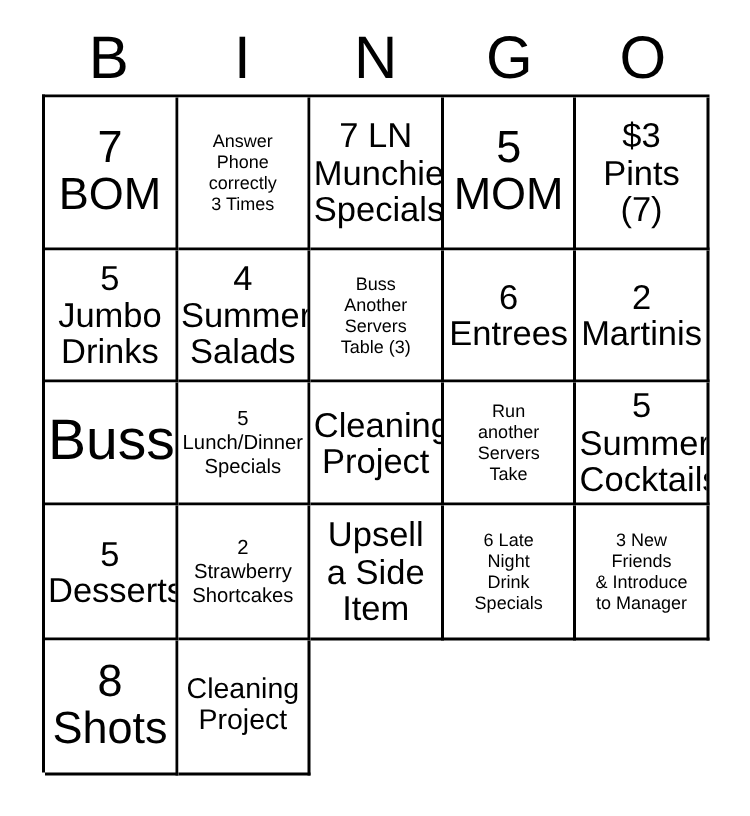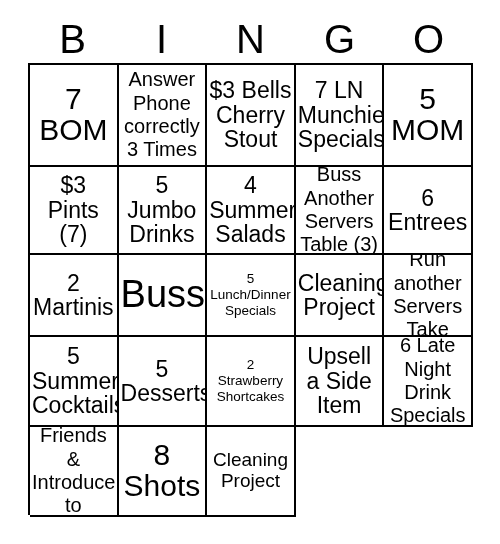--- a/index.html
+++ b/index.html
@@ -75,21 +75,21 @@
     display: block;
     width: 100%;
     white-space: pre-line;
   }
 
   
   .fs-xl  { font-size: 38px; line-height: 1.04; }  
   .fs-lg  { font-size: 30px; line-height: 1.02; }  
   .fs-md  { font-size: 23px; line-height: 1.06; }  
   .fs-sm  { font-size: 19px; line-height: 1.08; }  
-  .fs-xs  { font-size: 20px; line-height: 1.17; }  
+  .fs-xs  { font-size: 12px; line-height: 1.17; }  
   .fs-xxs { font-size: 13.5px; line-height: 1.2; } 
 </style>
 </head>
 <body>
 
 <div class="card">
 
   <div class="header-row">
     <div class="header-cell">B</div>
     <div class="header-cell">I</div>
@@ -104,25 +104,20 @@
         <span class="cell-text fs-lg">7
 BOM</span>
       </div>
     <div class="cell">
         <span class="cell-text fs-xs">Answer
 Phone
 correctly
 3 Times</span>
       </div>
     <div class="cell">
-        <span class="cell-text fs-md">$3 Bells
-Cherry
-Stout</span>
-      </div>
-    <div class="cell">
         <span class="cell-text fs-md">7 LN
 Munchie
 Specials</span>
       </div>
 
     <div class="cell">
         <span class="cell-text fs-lg">5
 MOM</span>
       </div>
     <div class="cell">

